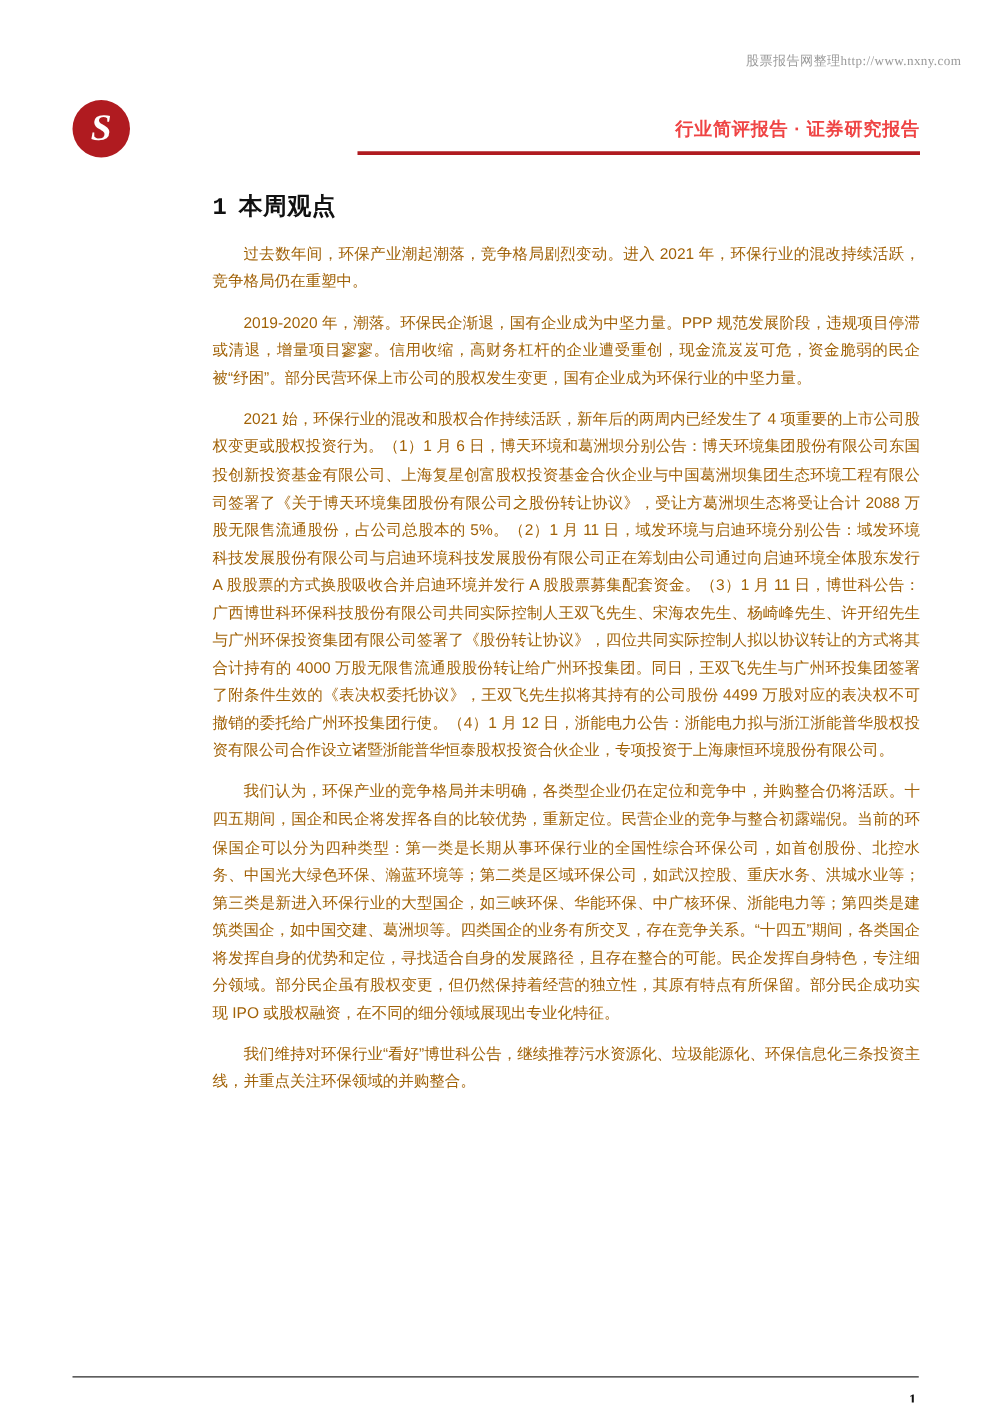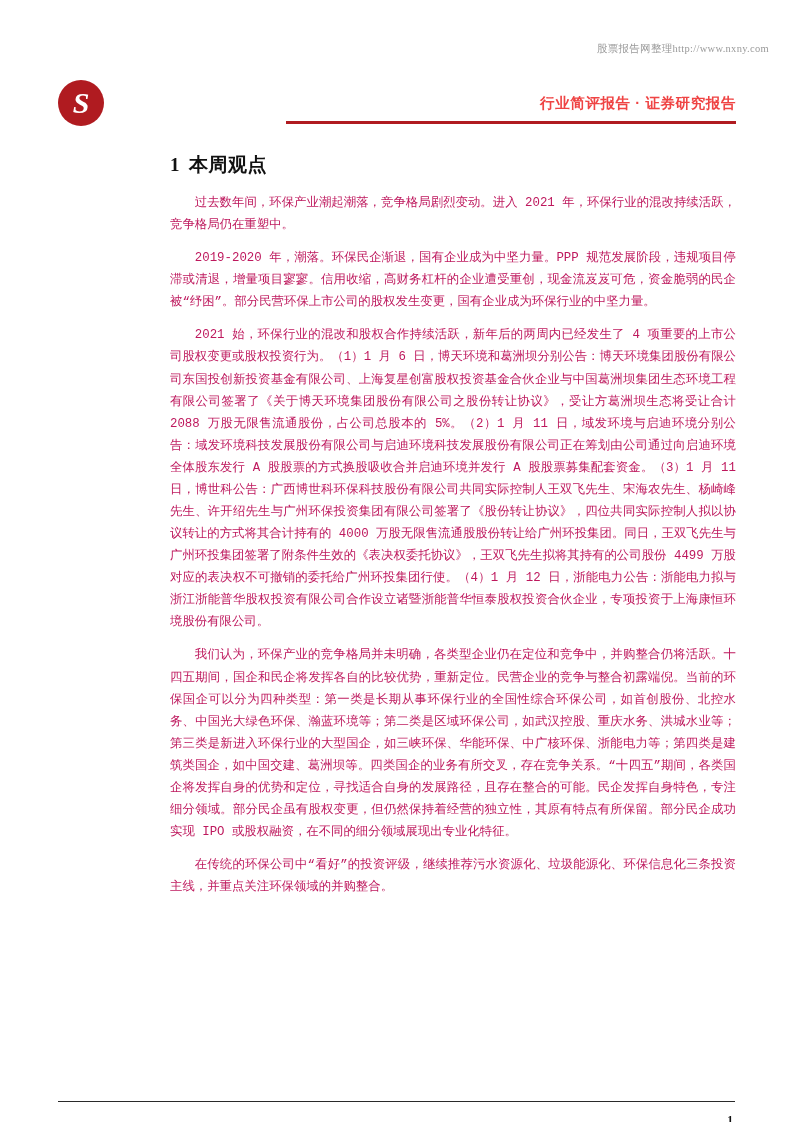--- a/index.html
+++ b/index.html
@@ -112,34 +112,34 @@
     top: 120px;
     left: 170px;
     width: 566px;
   }
   .section-title {
     font-size: 19px;
     font-weight: bold;
     color: #111;
     margin: 0 0 14px 0;
     letter-spacing: 0.5px;
-    font-family: Liberation Serif, serif;
+    font-family: Liberation Mono, monospace;
   }
   .section-title .num {
     margin-right: 9px;
   }
   p.para {
     margin: 0 0 11px 0;
     font-size: 12.4px;
     line-height: 1.78;
-    color: #be185d;
+    color: #a16207;
     text-align: justify;
     text-justify: inter-ideograph;
     text-indent: 2em;
-    font-family: Liberation Mono, monospace;
+    font-family: Liberation Sans, sans-serif;
   }
   
   .footer-rule {
     position: absolute;
     left: 58px;
     right: 58px;
     bottom: 52px;
     height: 1px;
     background: #2a2a2a;
   }
@@ -182,19 +182,19 @@
 
   <div class="content">
     <h1 class="section-title">
       <span class="num">1</span><span>本周观点</span>
     </h1>
 
     <p class="para">过去数年间，环保产业潮起潮落，竞争格局剧烈变动。进入 2021 年，环保行业的混改持续活跃，竞争格局仍在重塑中。</p>
     <p class="para">2019-2020 年，潮落。环保民企渐退，国有企业成为中坚力量。PPP 规范发展阶段，违规项目停滞或清退，增量项目寥寥。信用收缩，高财务杠杆的企业遭受重创，现金流岌岌可危，资金脆弱的民企被“纾困”。部分民营环保上市公司的股权发生变更，国有企业成为环保行业的中坚力量。</p>
     <p class="para">2021 始，环保行业的混改和股权合作持续活跃，新年后的两周内已经发生了 4 项重要的上市公司股权变更或股权投资行为。（1）1 月 6 日，博天环境和葛洲坝分别公告：博天环境集团股份有限公司东国投创新投资基金有限公司、上海复星创富股权投资基金合伙企业与中国葛洲坝集团生态环境工程有限公司签署了《关于博天环境集团股份有限公司之股份转让协议》，受让方葛洲坝生态将受让合计 2088 万股无限售流通股份，占公司总股本的 5%。（2）1 月 11 日，域发环境与启迪环境分别公告：域发环境科技发展股份有限公司与启迪环境科技发展股份有限公司正在筹划由公司通过向启迪环境全体股东发行 A 股股票的方式换股吸收合并启迪环境并发行 A 股股票募集配套资金。（3）1 月 11 日，博世科公告：广西博世科环保科技股份有限公司共同实际控制人王双飞先生、宋海农先生、杨崎峰先生、许开绍先生与广州环保投资集团有限公司签署了《股份转让协议》，四位共同实际控制人拟以协议转让的方式将其合计持有的 4000 万股无限售流通股股份转让给广州环投集团。同日，王双飞先生与广州环投集团签署了附条件生效的《表决权委托协议》，王双飞先生拟将其持有的公司股份 4499 万股对应的表决权不可撤销的委托给广州环投集团行使。（4）1 月 12 日，浙能电力公告：浙能电力拟与浙江浙能普华股权投资有限公司合作设立诸暨浙能普华恒泰股权投资合伙企业，专项投资于上海康恒环境股份有限公司。</p>
     <p class="para">我们认为，环保产业的竞争格局并未明确，各类型企业仍在定位和竞争中，并购整合仍将活跃。十四五期间，国企和民企将发挥各自的比较优势，重新定位。民营企业的竞争与整合初露端倪。当前的环保国企可以分为四种类型：第一类是长期从事环保行业的全国性综合环保公司，如首创股份、北控水务、中国光大绿色环保、瀚蓝环境等；第二类是区域环保公司，如武汉控股、重庆水务、洪城水业等；第三类是新进入环保行业的大型国企，如三峡环保、华能环保、中广核环保、浙能电力等；第四类是建筑类国企，如中国交建、葛洲坝等。四类国企的业务有所交叉，存在竞争关系。“十四五”期间，各类国企将发挥自身的优势和定位，寻找适合自身的发展路径，且存在整合的可能。民企发挥自身特色，专注细分领域。部分民企虽有股权变更，但仍然保持着经营的独立性，其原有特点有所保留。部分民企成功实现 IPO 或股权融资，在不同的细分领域展现出专业化特征。</p>
-    <p class="para">在传统的环保公司中“看好”的投资评级，继续推荐污水资源化、垃圾能源化、环保信息化三条投资主线，并重点关注环保领域的并购整合。</p>
+    <p class="para">我们维持对环保行业“看好”博世科公告，继续推荐污水资源化、垃圾能源化、环保信息化三条投资主线，并重点关注环保领域的并购整合。</p>
   </div>
 
   <div class="footer-rule"></div>
   <div class="footer-page">1</div>
 
 </div>
 
 </body></html>

